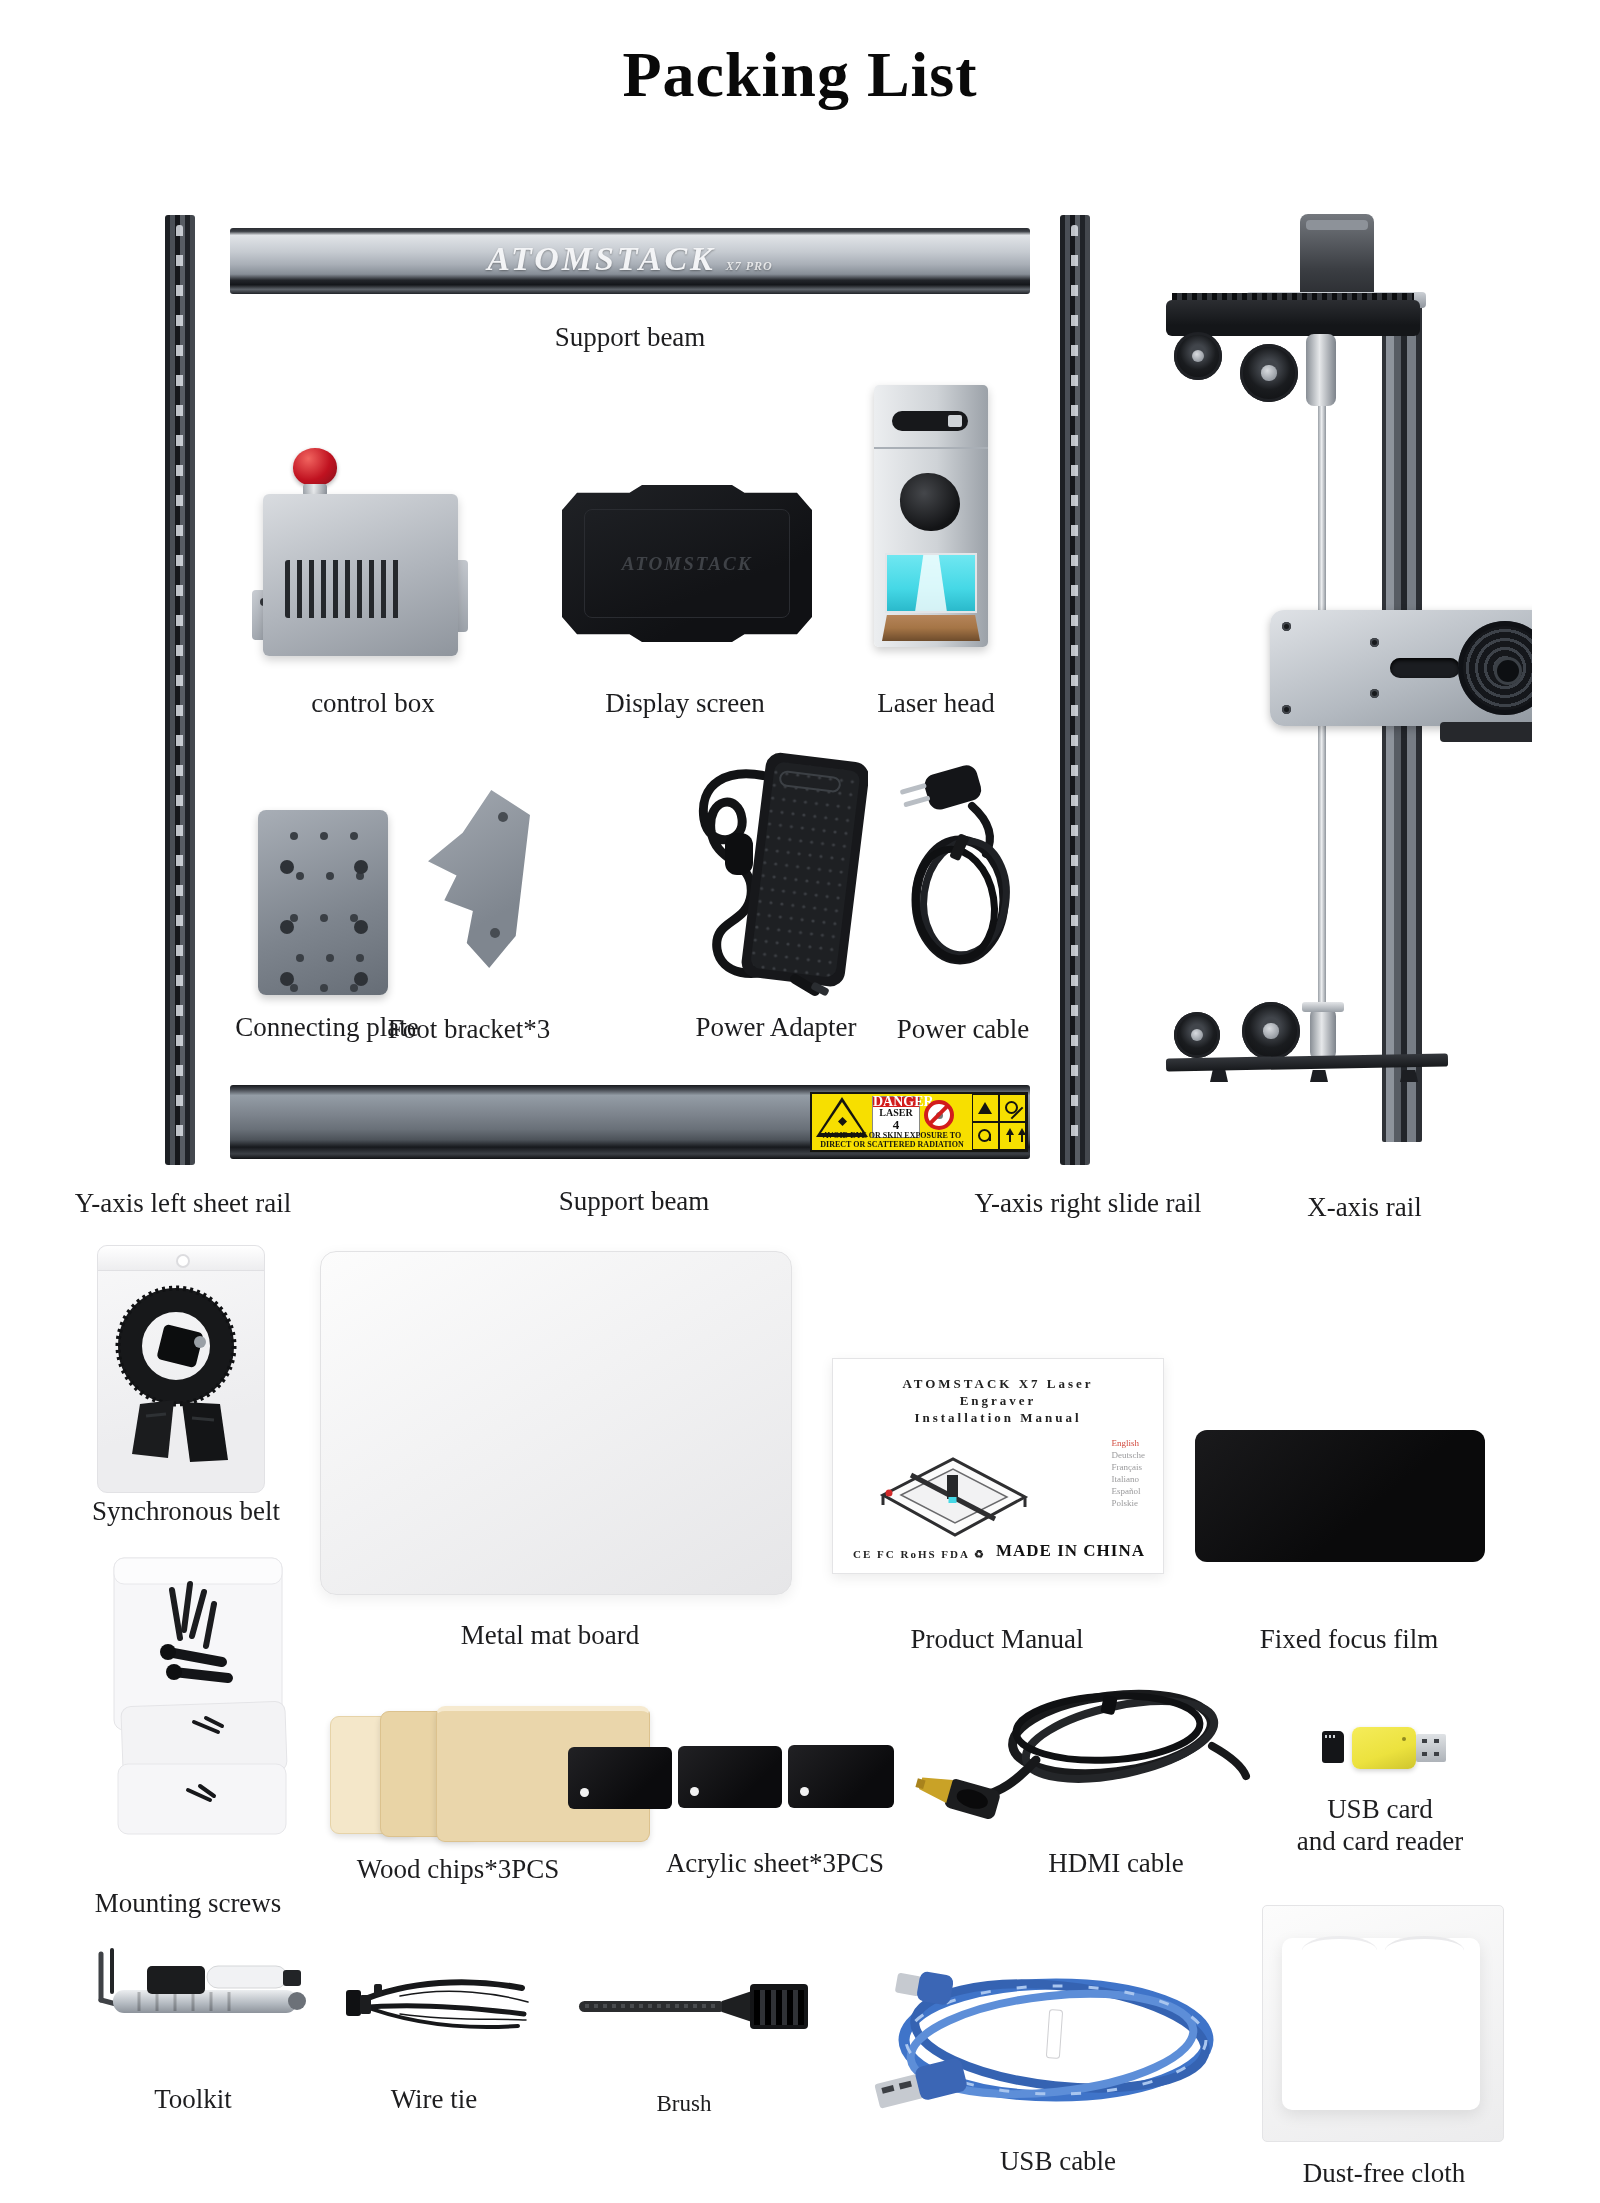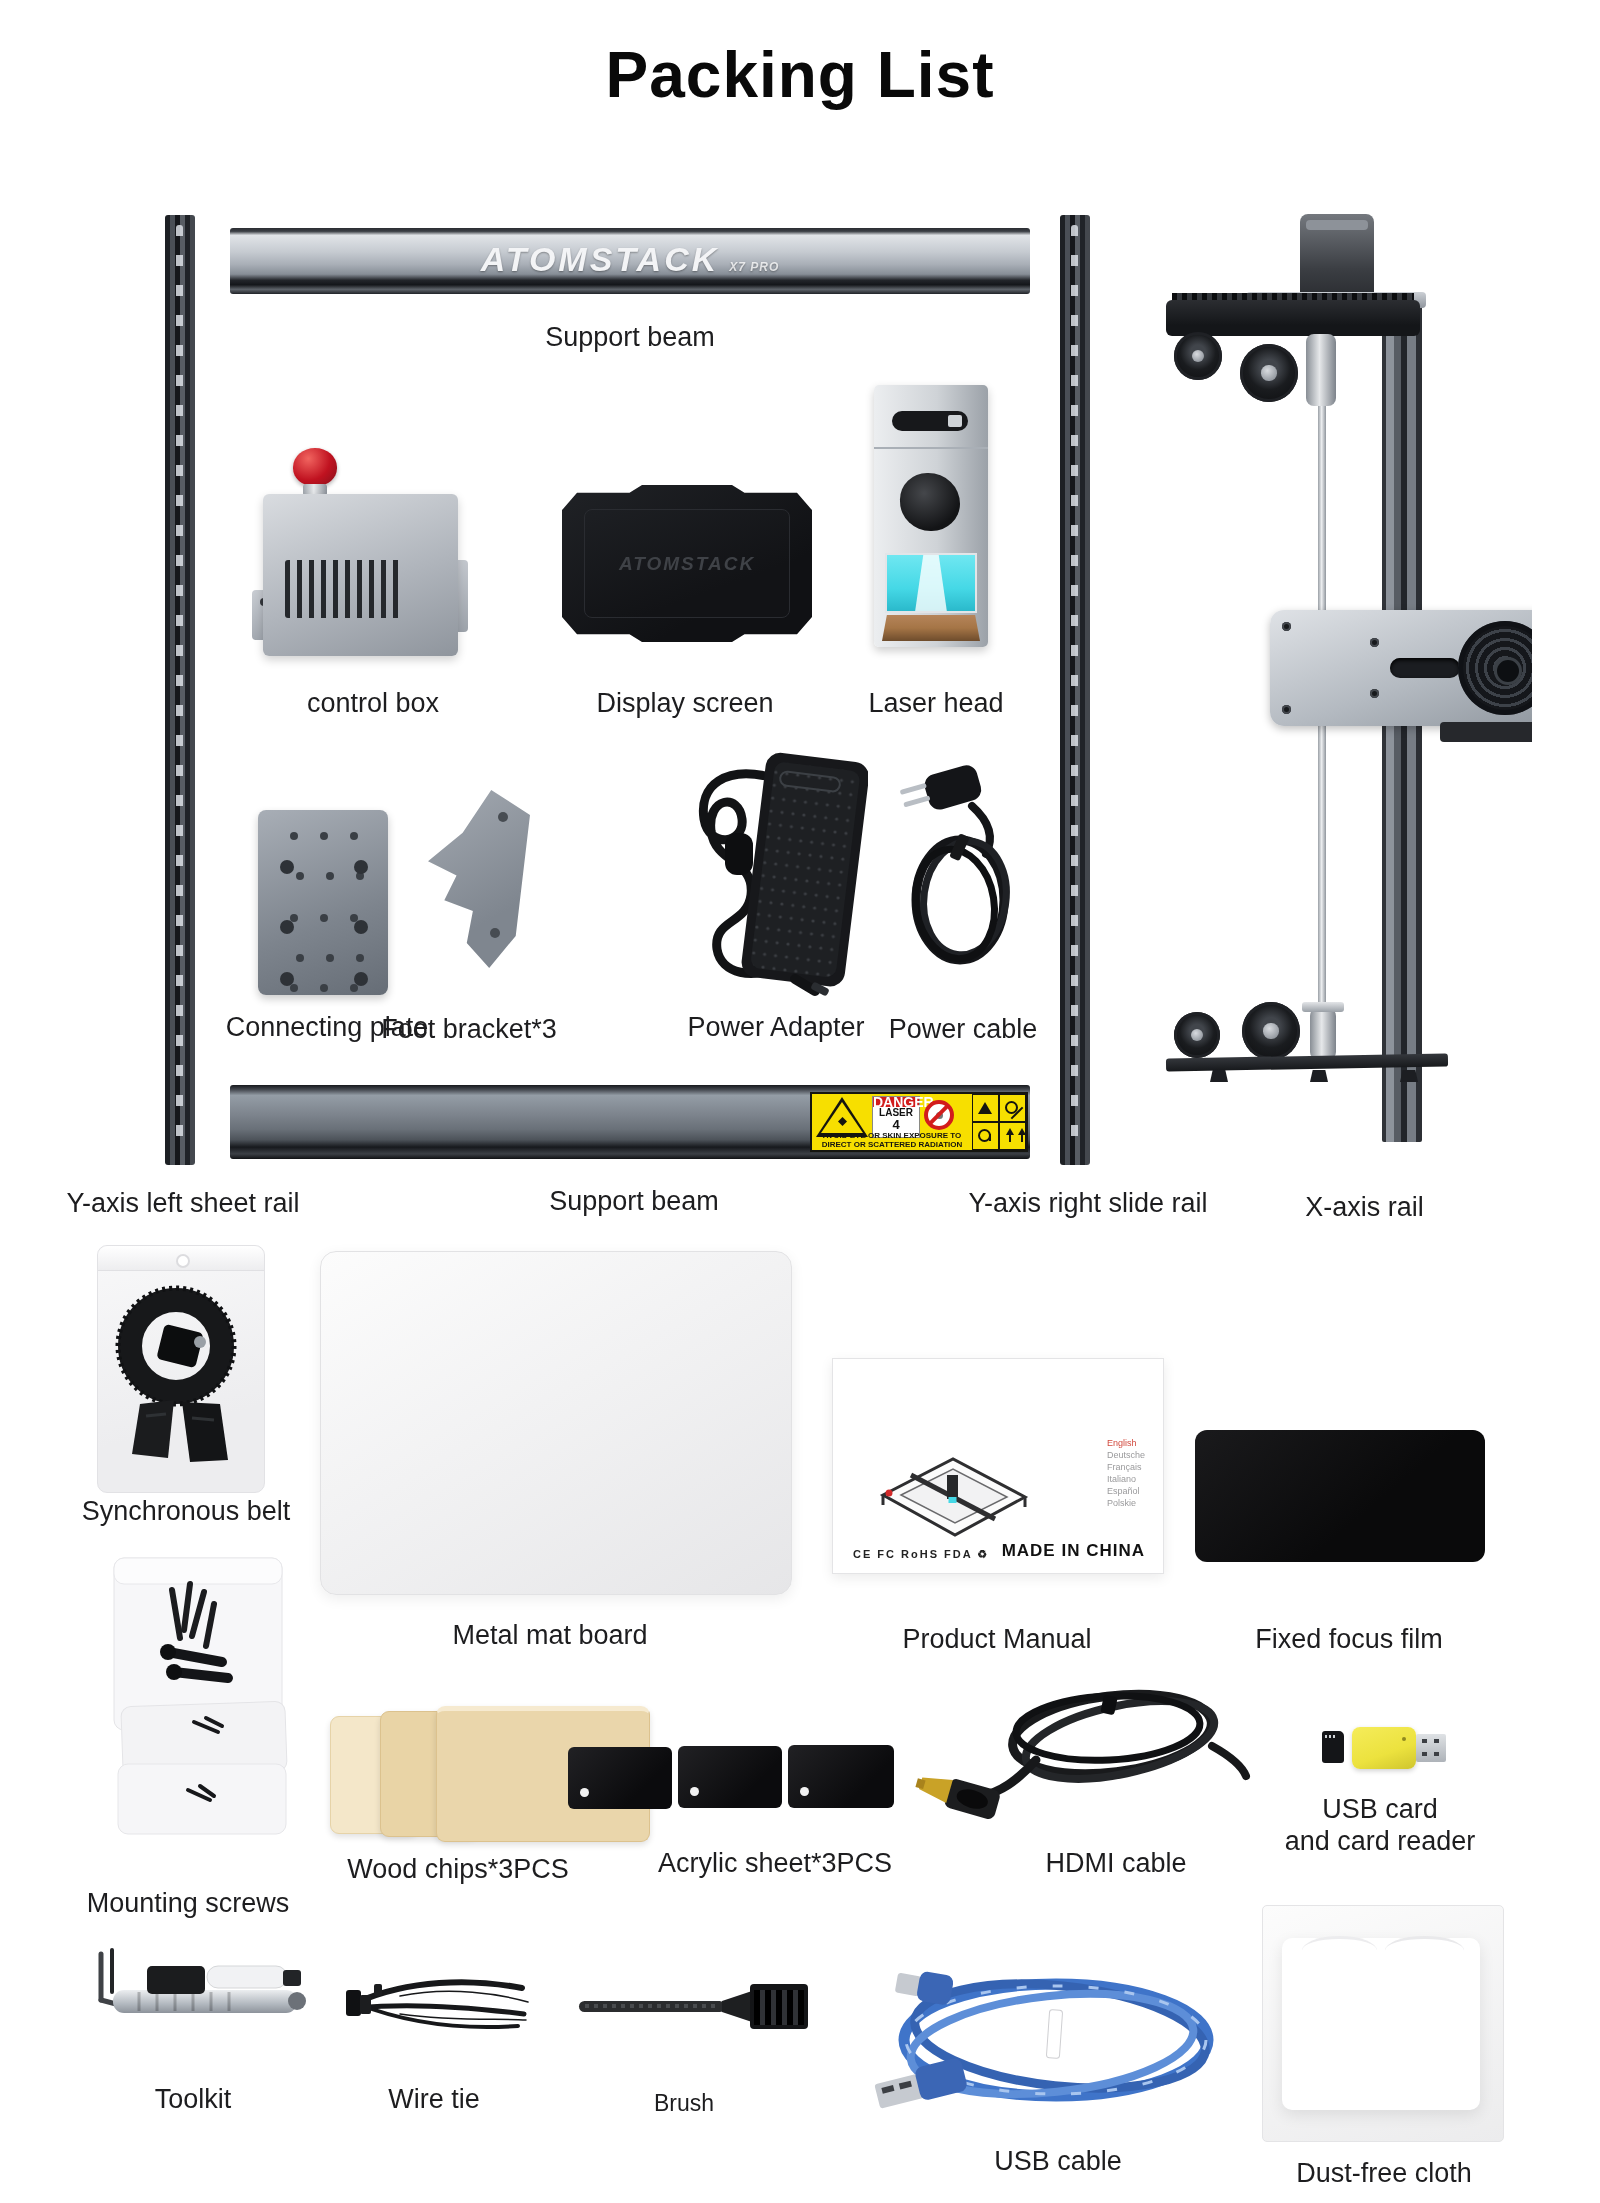--- a/index.html
+++ b/index.html
@@ -1,17 +1,17 @@
 <!DOCTYPE html>
 <html style="--c-warning-yellow: #f7df00; --c-danger-red: #d21c1c; --c-estop-red: #c01220; --c-laser-window: #45d8e6; --c-usb-cable-blue: #3f74c9; --c-reader-yellow: #ece23e; --c-wood-tan: #ead6ab; --c-copper: #a57546;"><head>
 <meta charset="utf-8">
 <style>
   html,body{margin:0;padding:0;background:#fff;}
   #stage{position:relative;width:1532px;height:2203px;background:#ffffff;overflow:hidden;
-         font-family:Liberation Sans, sans-serif;color:#1c1c1e;}
+         font-family:Liberation Serif, serif;color:#1c1c1e;}
   .abs{position:absolute;}
   .title{position:absolute;left:0;width:1600px;top:38px;text-align:center;
          font-size:64px;font-weight:bold;color:#090909;letter-spacing:1px;}
   .label{position:absolute;font-size:27px;line-height:31px;color:#1d1d1f;text-align:center;}
   .label.small{font-size:23px;}
 
   
   .vrail{position:absolute;width:30px;border-radius:3px;
     background:linear-gradient(90deg,#1d2024 0 16%,#4a4f56 16% 34%,#15171b 34% 50%,#585d64 50% 66%,#202328 66% 84%,#44484e 84% 100%);}
   .vrail .holes{position:absolute;left:11px;top:10px;bottom:10px;width:7px;
@@ -350,20 +350,25 @@
       <line x1="48" y1="170" x2="68" y2="168" stroke="#2e3134" stroke-width="3"></line>
       <line x1="94" y1="172" x2="116" y2="174" stroke="#2e3134" stroke-width="3"></line>
     </svg>
   </div>
   <div class="label" style="left:36px;width:300px;top:1496px;">Synchronous belt</div>
 
   <div class="board" style="left:320px;top:1251px;width:470px;height:342px;"></div>
   <div class="label" style="left:405px;width:290px;top:1620px;">Metal mat board</div>
 
   <div class="manual" style="left:832px;top:1358px;width:330px;height:214px;">
+    <div class="mtitle">
+      <span>ATOMSTACK X7 Laser</span><br>
+      <span>Engraver</span><br>
+      <span>Installation Manual</span>
+    </div>
     <svg width="170" height="108" viewBox="0 0 170 108" style="position:absolute;left:34px;top:74px;">
       <polygon points="16,62 86,26 158,64 88,102" fill="#fbfbfb" stroke="#2e2e30" stroke-width="3"></polygon>
       <polygon points="34,62 86,36 140,64 88,90" fill="#f2f2f3" stroke="#6a6a6c" stroke-width="1.5"></polygon>
       <line x1="44" y1="42" x2="128" y2="86" stroke="#2e2e30" stroke-width="5"></line>
       <rect x="80" y="42" width="11" height="24" fill="#27282a"></rect>
       <rect x="81.5" y="64" width="8" height="6" fill="#45d8e6"></rect>
       <circle cx="22" cy="60" r="3.5" fill="#d22a2a"></circle>
       <line x1="16" y1="62" x2="16" y2="72" stroke="#2e2e30" stroke-width="3"></line>
       <line x1="158" y1="64" x2="158" y2="74" stroke="#2e2e30" stroke-width="3"></line>
     </svg>

